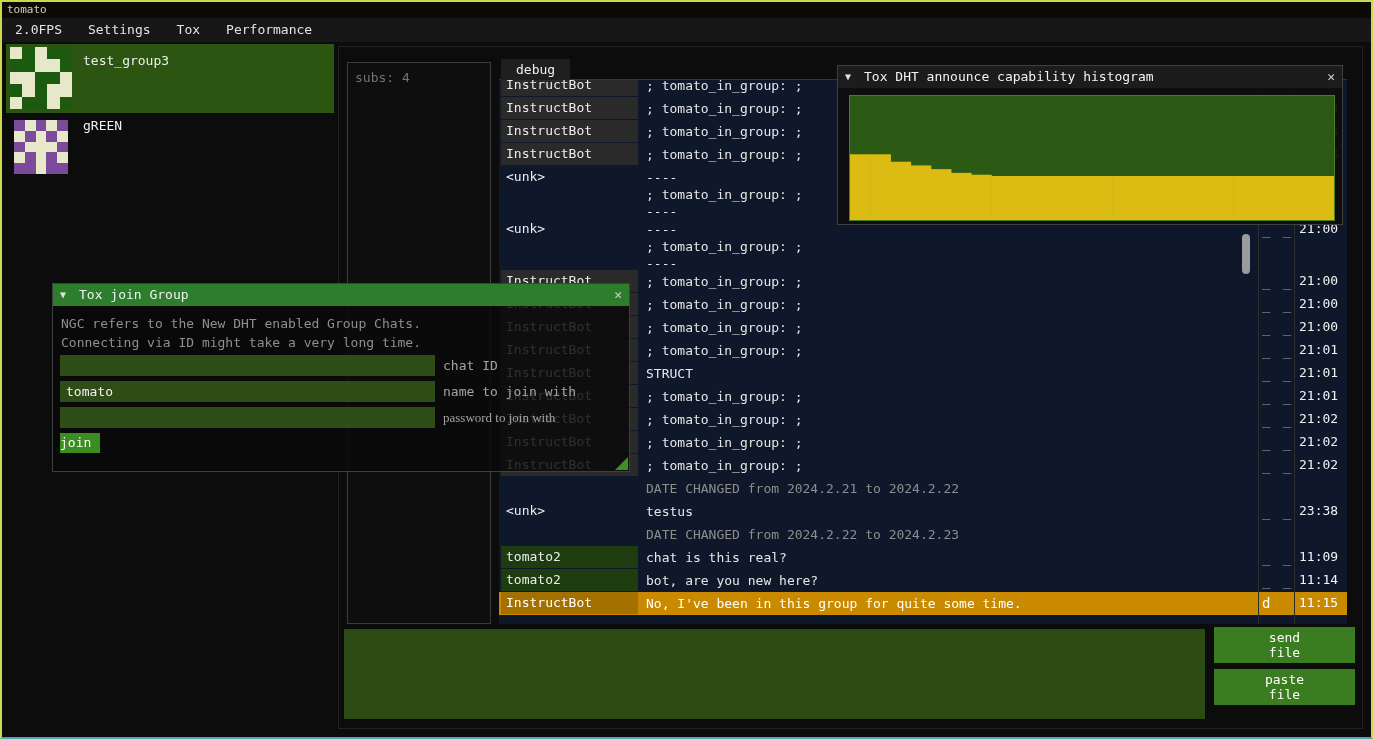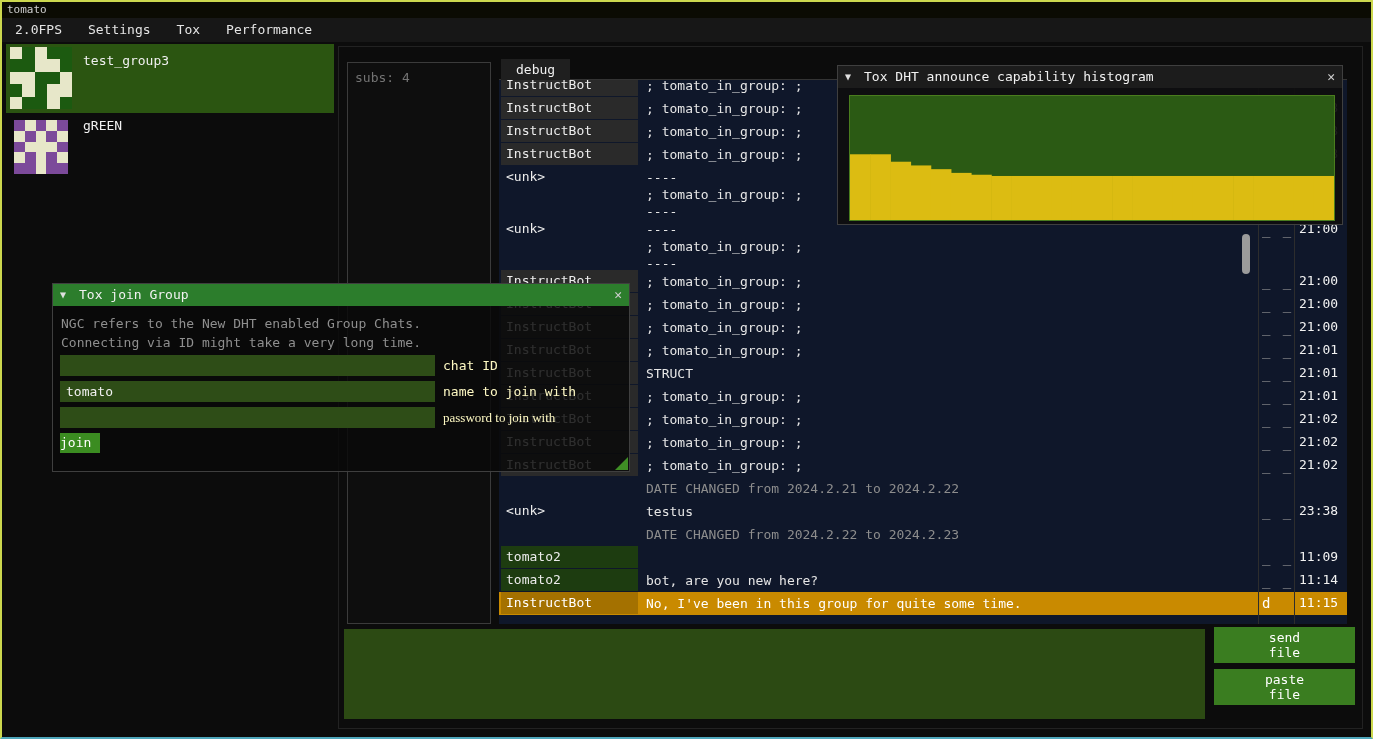--- a/index.html
+++ b/index.html
@@ -48,21 +48,21 @@
   #hist-win .wtitle{background:#1c1c1c}
   #hist-win .wbody{position:absolute;top:22px;left:0;right:0;bottom:0;background:rgba(14,14,14,0.93)}
   .chart{position:absolute;left:11px;top:7px;width:486px;height:126px;background:#2b5a14;border:1px solid #4a7d1e}
   .chart svg{display:block}
   #join-win{left:50px;top:281px;width:578px;height:189px;z-index:6}
   #join-win .wtitle{background:#2c7d2c}
   #join-win .wbody{position:absolute;top:22px;left:0;right:0;bottom:0;background:rgba(10,10,10,0.84)}
   .jinfo{position:absolute;left:8px;color:#8f8f8f;line-height:19px;white-space:nowrap}
   .jfield{position:absolute;left:7px;height:21px;width:565px}
   .jinput{position:absolute;left:0;top:0;width:375px;height:21px;background:#2e4d17;line-height:21px;padding:0 6px;color:#f0f0f0;overflow:hidden;white-space:nowrap}
-  .jlabel{position:absolute;left:383px;top:0;line-height:21px;color:#fef9c3;white-space:nowrap}
+  .jlabel{position:absolute;left:383px;top:0;line-height:21px;color:#a3a3a3;white-space:nowrap}
   .join-btn{position:absolute;left:7px;top:127px;width:40px;height:20px;line-height:20px;text-align:left;background:#3b8c21;color:#fff;cursor:pointer}
   .grip{position:absolute;right:1px;bottom:1px;width:0;height:0;border-left:13px solid transparent;border-bottom:13px solid #3f8f25}
 </style>
 </head>
 <body>
 
 <div class="screen">
 
   <div class="titlebar">
     <span>tomato</span>
@@ -253,20 +253,21 @@
         <div class="cname n-plain">&lt;unk&gt;</div>
         <div class="cmsg">testus</div>
         <div class="cflags">_ _</div>
         <div class="ctime">23:38</div>
       </div>
       <div class="crow sys" style="top: 443px; height: 23px;">
         <div class="cmsg">DATE CHANGED from 2024.2.22 to 2024.2.23</div>
       </div>
       <div class="crow" style="top: 466px; height: 23px;">
         <div class="cname n-user">tomato2</div>
+        <div class="cmsg">chat is this real?</div>
         <div class="cflags">_ _</div>
         <div class="ctime">11:09</div>
       </div>
       <div class="crow" style="top: 489px; height: 23px;">
         <div class="cname n-user">tomato2</div>
         <div class="cmsg">bot, are you new here?</div>
         <div class="cflags">_ _</div>
         <div class="ctime">11:14</div>
       </div>
       <div class="crow hl" style="top: 512px; height: 23px;">

